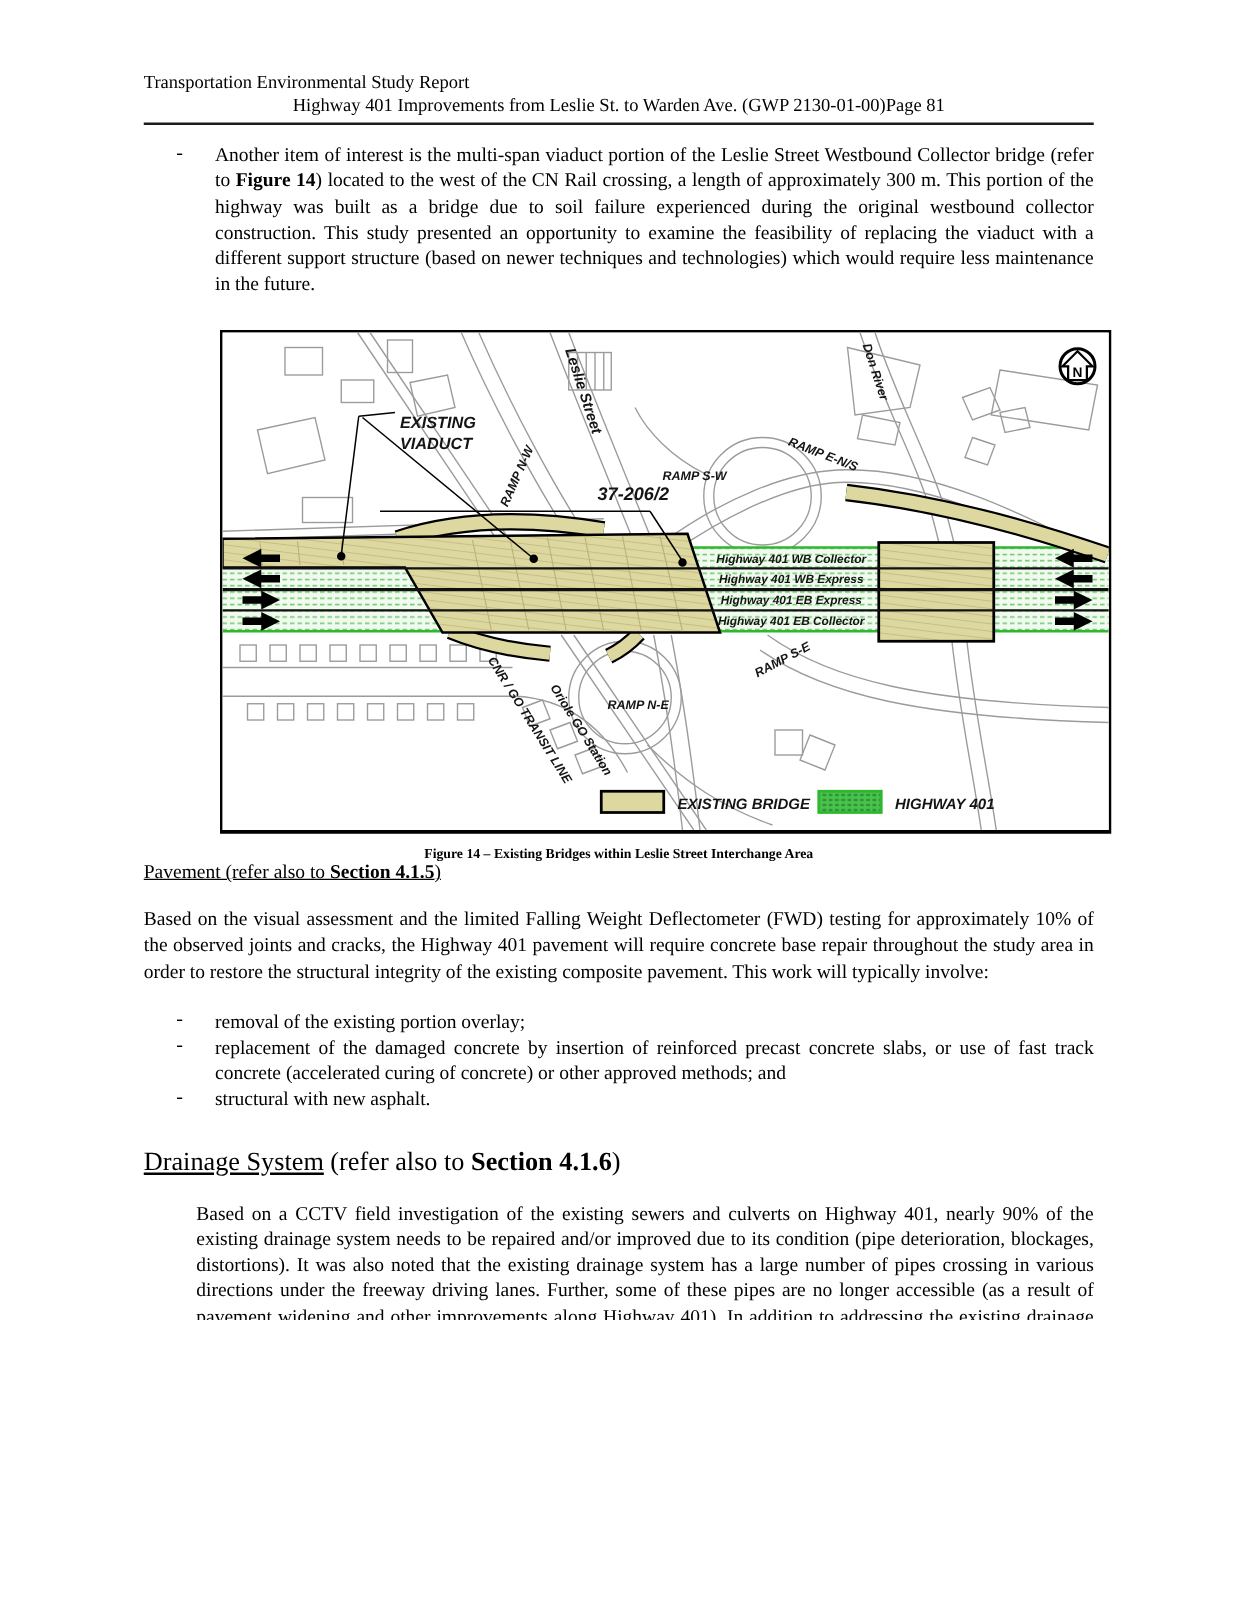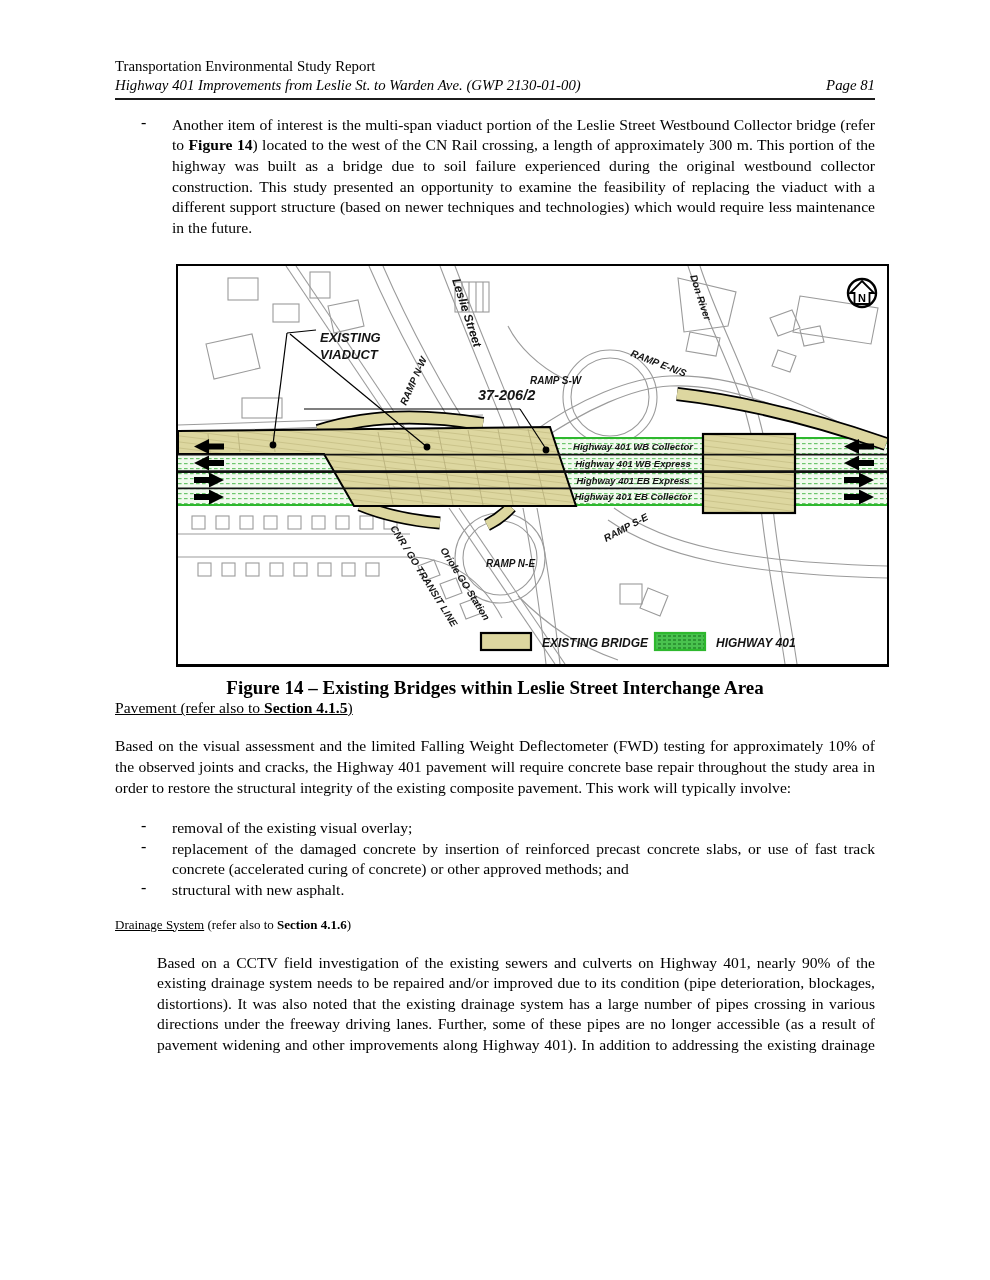--- a/index.html
+++ b/index.html
@@ -1,38 +1,38 @@
 <!DOCTYPE html>
 <html><head>
 <meta charset="utf-8">
 <style>
   html,body{margin:0;padding:0;background:#fff;}
   .page{position:relative;width:990px;height:1056px;background:#fff;overflow:hidden;
         font-family:"Liberation Serif",serif;color:#000;}
   .content{position:absolute;left:115px;width:760px;top:0;}
   
   .hdr{padding-top:57px;font-size:14.8px;line-height:1.28;}
-  .hdr-row2{display:flex;justify-content:space-between;font-style:italic;}
+  .hdr-row2{display:flex;justify-content:center;}
   .hdr-rule{border-bottom:2px solid #1c1c1c;padding-top:3px;}
   
   .body-txt{font-size:15.6px;line-height:20.6px;text-align:justify;}
   .bullet-para{margin-top:15px;position:relative;padding-left:57px;}
   .bullet-para .marker,.blist .marker{position:absolute;left:26px;top:-2px;font-size:16px;}
   .blist{list-style:none;margin:20px 0 0 0;padding:0;}
   .blist li{position:relative;padding-left:57px;margin:0;}
   b{font-weight:bold;}
   .ul{text-decoration:underline;}
   
   .fig{margin:26px 0 0 61px;width:709px;height:398px;border:2px solid #000;border-bottom-width:3px;background:#fff;}
   .fig svg{display:block;}
-  .caption{text-align:center;font-weight:bold;font-size:19px;margin-top:10px;}
+  .caption{text-align:center;font-weight:bold;font-size:11px;margin-top:10px;}
   .sec-head{font-size:15.6px;}
   .para{margin-top:19px;}
   .para2{margin-top:20px;margin-left:42px;}
-  .sec-head2{margin-top:16px;font-size:13px;}
+  .sec-head2{margin-top:26px;font-size:21px;}
   
   .mt{font-family:"Liberation Sans",sans-serif;font-weight:bold;font-style:italic;fill:#141414;}
   .t9{font-size:9.5px;} .t10{font-size:10px;}
   .t13{font-size:13px;} .t14{font-size:14.5px;} .t12{font-size:12px;}
   
   .footer{position:absolute;left:115px;width:763px;top:1200px;border-top:1.5px solid #8a8a8a;
           padding-top:11px;display:flex;justify-content:space-between;align-items:flex-start;}
   .lgl{line-height:1;}
   .lgl-row{white-space:nowrap;}
   .lgl-letters{font-family:"Liberation Serif",serif;font-weight:bold;font-size:45px;line-height:.85;
@@ -250,21 +250,21 @@
       </svg>
     </div>
 
     <div class="caption">Figure 14 – Existing Bridges within Leslie Street Interchange Area</div>
 
     <div class="sec-head"><span class="ul"><span>Pavement (refer also to </span><b>Section 4.1.5</b><span>)</span></span></div>
 
     <div class="body-txt para">Based on the visual assessment and the limited Falling Weight Deflectometer (FWD) testing for approximately 10% of the observed joints and cracks, the Highway 401 pavement will require concrete base repair throughout the study area in order to restore the structural integrity of the existing composite pavement.  This work will typically involve:</div>
 
     <ul class="blist body-txt">
-      <li><span class="marker">-</span><span>removal of the existing visual overlay;</span></li>
+      <li><span class="marker">-</span><span>removal of the existing portion overlay;</span></li>
       <li><span class="marker">-</span><span>replacement of the damaged concrete by insertion of reinforced precast concrete slabs, or use of fast track concrete (accelerated curing of concrete) or other approved methods; and</span></li>
       <li><span class="marker">-</span><span>structural with new asphalt.</span></li>
     </ul>
 
     <div class="sec-head2"><span class="ul">Drainage System</span><span> (refer also to </span><b>Section 4.1.6</b><span>)</span></div>
 
     <div class="body-txt para2">Based on a CCTV field investigation of the existing sewers and culverts on Highway 401, nearly 90% of the existing drainage system needs to be repaired and/or improved due to its condition (pipe deterioration, blockages, distortions).  It was also noted that the existing drainage system has a large number of pipes crossing in various directions under the freeway driving lanes.  Further, some of these pipes are no longer accessible (as a result of pavement widening and other improvements along Highway 401).  In addition to addressing the existing drainage infrastructure deficiencies, this study presents an opportunity to propose improvements to the drainage system within the study area.</div>
 
   </div>
 

